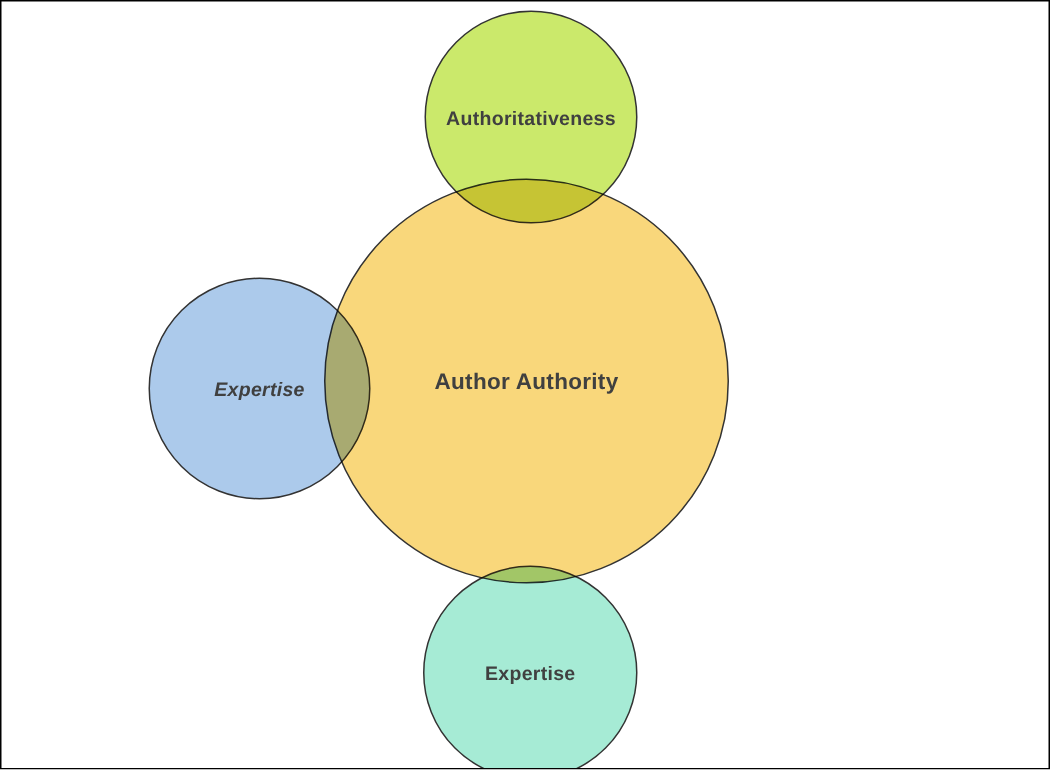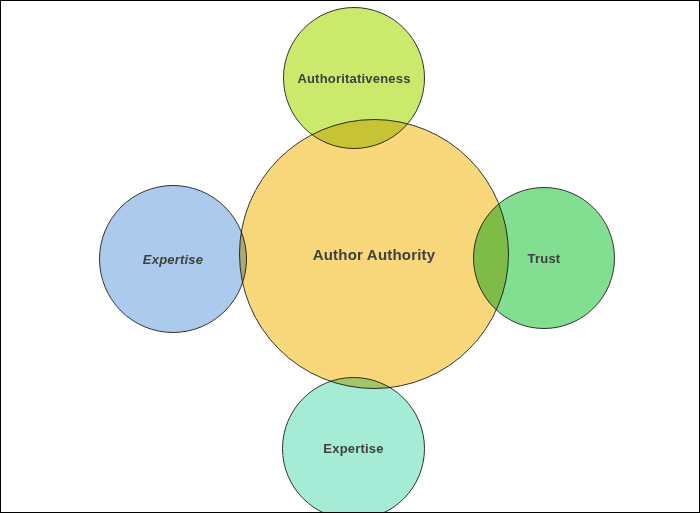--- a/index.html
+++ b/index.html
@@ -33,21 +33,21 @@
   .label {
     font-weight: bold;
     font-size: 13px;
     color: #404040;
     letter-spacing: 0.2px;
     user-select: none;
   }
   .center-label {
     font-size: 15px;
   }
-  .center-circle { left: 238px; top: 118px; width: 270px; height: 270px; }
+  .center-circle { left: 215px; top: 118px; width: 270px; height: 270px; }
   .top-circle    { left: 282px; top: 6px;   width: 142px; height: 142px; }
   .left-circle   { left: 98px;  top: 184px; width: 148px; height: 148px; font-style: italic; }
   .right-circle  { left: 472px; top: 186px; width: 142px; height: 142px; }
   .bottom-circle { left: 281px; top: 376px; width: 143px; height: 143px; }
 </style>
 </head>
 <body>
 
 <div class="canvas">
 
@@ -56,21 +56,18 @@
   </div>
 
   <div class="circle satellite top-circle" style="background-color: rgb(203, 233, 107);">
     <span class="label">Authoritativeness</span>
   </div>
 
   <div class="circle satellite left-circle" style="background-color: rgb(172, 202, 235);">
     <span class="label">Expertise</span>
   </div>
 
-  <div class="circle satellite right-circle" style="background-color: rgb(130, 223, 146);">
-    <span class="label">Trust</span>
-  </div>
 
   <div class="circle satellite bottom-circle" style="background-color: rgb(166, 235, 213);">
     <span class="label">Expertise</span>
   </div>
 
 </div>
 
 </body></html>

